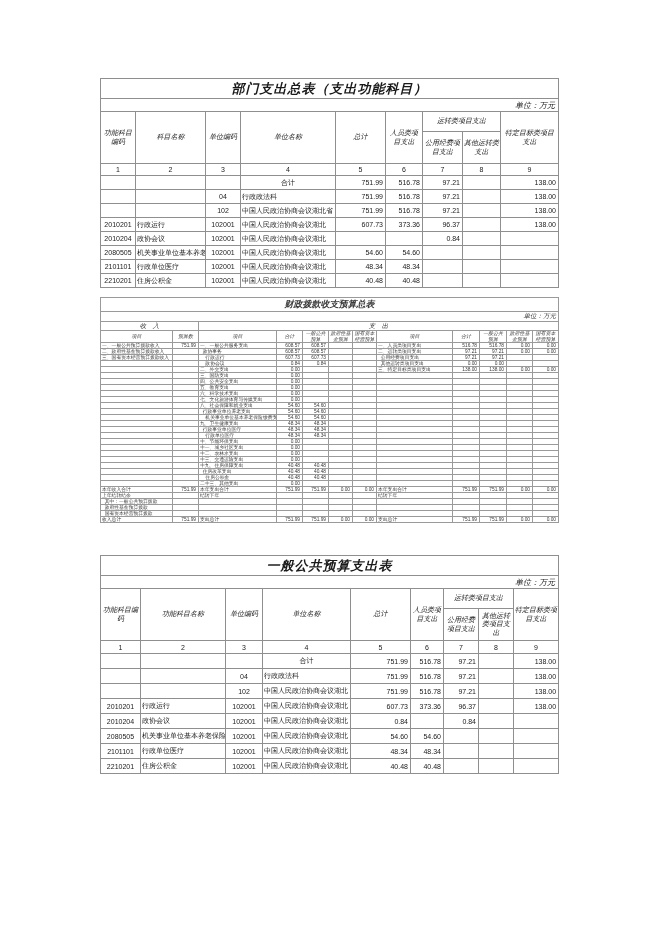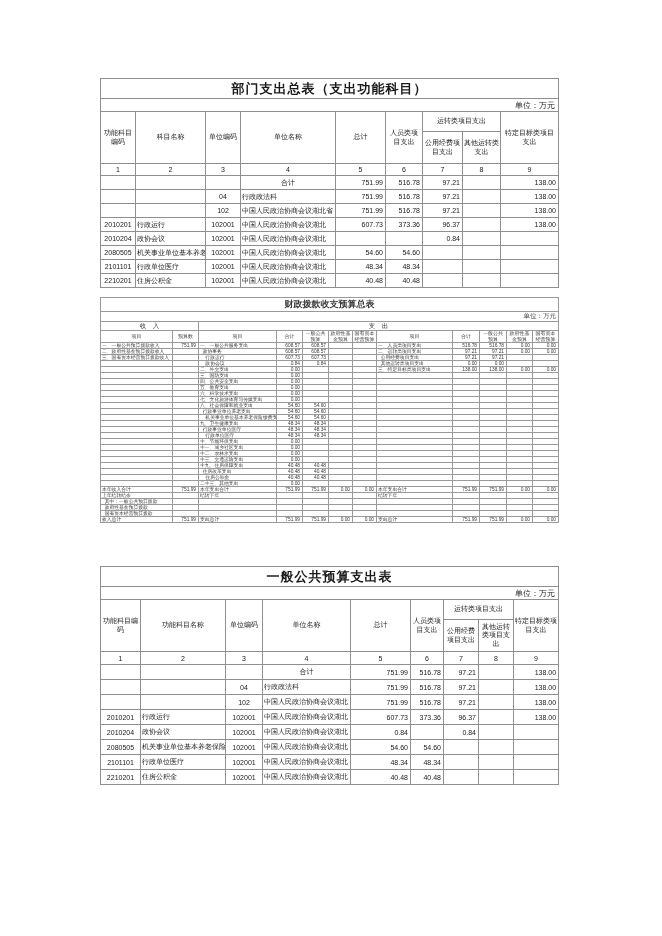--- a/index.html
+++ b/index.html
@@ -16,21 +16,21 @@
     border-collapse: collapse;
     table-layout: fixed;
     position: absolute;
   }
   th, td {
     border: 1px solid #8f8f8f;
     padding: 0 1px;
     overflow: hidden;
     vertical-align: middle;
   }
-  th { font-weight: normal; text-align: center; white-space: normal; }
+  th { font-weight: normal; text-align: center; white-space: normal; font-style: italic; }
   td { white-space: pre; text-align: left; }
   td.num { text-align: right; padding-right: 2px; }
   td.ctr { text-align: center; }
 
   
   .t1 { left: 100px; top: 78px; width: 458px; }
   .t1 th.title { font-weight: bold; font-size: 13px; height: 20px; letter-spacing: 1px; }
   .t1 th.unit  { text-align: right; font-size: 8px; height: 13px; padding-right: 3px; }
   .t1 tr.hdr  th { font-size: 7px; line-height: 1.2; height: 20px; }
   .t1 tr.hdr2 th { font-size: 7px; line-height: 1.2; height: 32px; }
@@ -40,21 +40,21 @@
   
   .t2 { left: 100px; top: 297px; width: 458px; color: #3a3a3a; padding-left: 48px; }
   .t2 th, .t2 td { border-color: #9a9a9a; }
   .t2 th.title { font-weight: bold; font-size: 9px; height: 14px; color: #3c3c3c; }
   .t2 th.unit  { text-align: right; font-size: 6.5px; height: 9px; padding-right: 2px; }
   .t2 tr.grp  th { font-size: 6.5px; height: 8px; line-height: 8px; }
   .t2 tr.cols th { font-size: 5px; height: 12px; line-height: 1.05; }
   .t2 tbody td { height: 5px; font-size: 4.8px; line-height: 5px; }
 
   
-  .t3 { left: 100px; top: 555px; width: 458px; margin-top: 11px; }
+  .t3 { left: 100px; top: 555px; width: 458px; }
   .t3 th.title { font-weight: bold; font-size: 13px; height: 20px; letter-spacing: 1px; }
   .t3 th.unit  { text-align: right; font-size: 8px; height: 13px; padding-right: 3px; }
   .t3 tr.hdr  th { font-size: 7px; line-height: 1.2; height: 20px; }
   .t3 tr.hdr2 th { font-size: 7px; line-height: 1.2; height: 32px; }
   .t3 tbody.idx  td { height: 13px; font-size: 7px; }
   .t3 tbody.body td { height: 15px; font-size: 7px; }
 </style>
 </head>
 <body>
 

